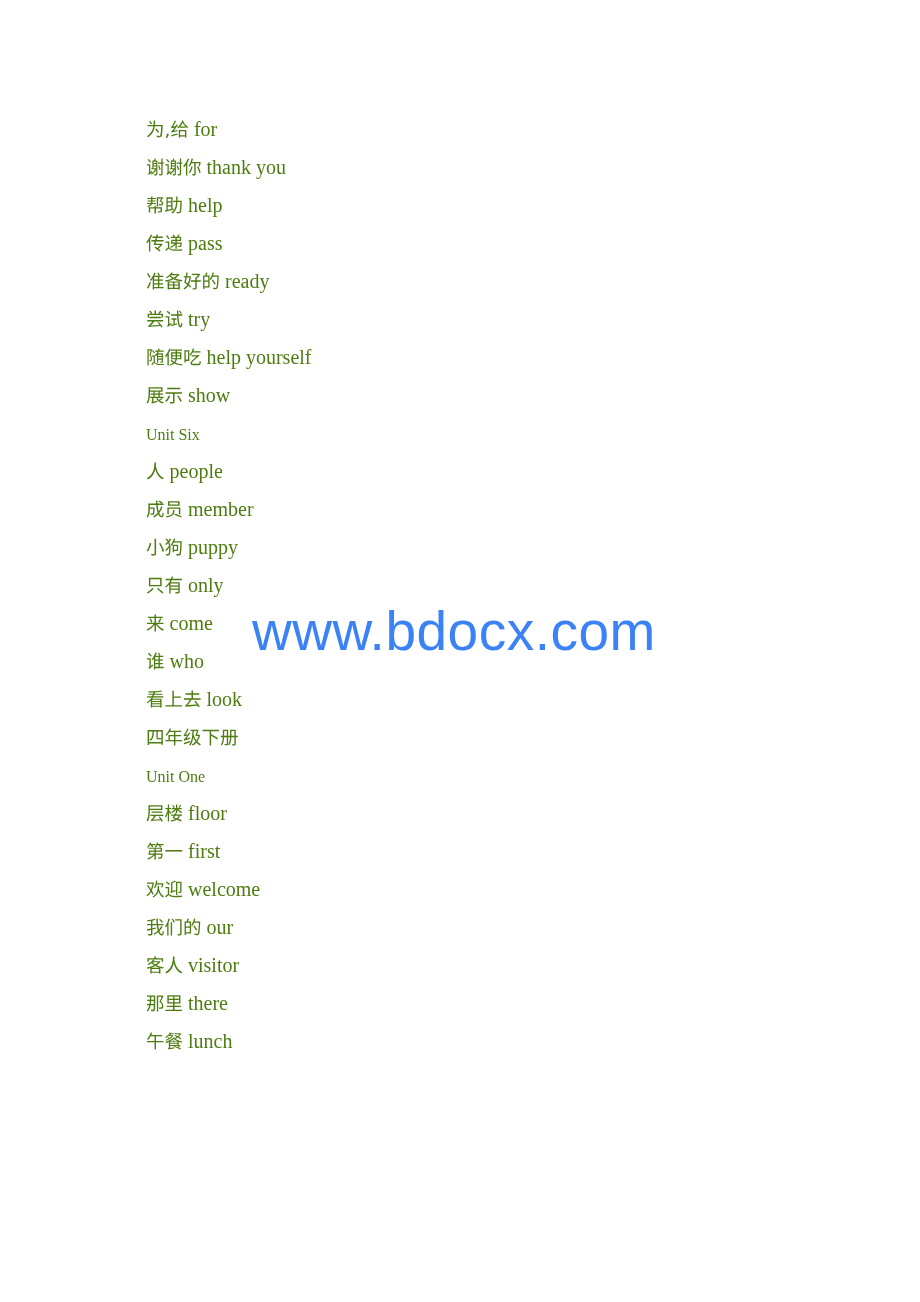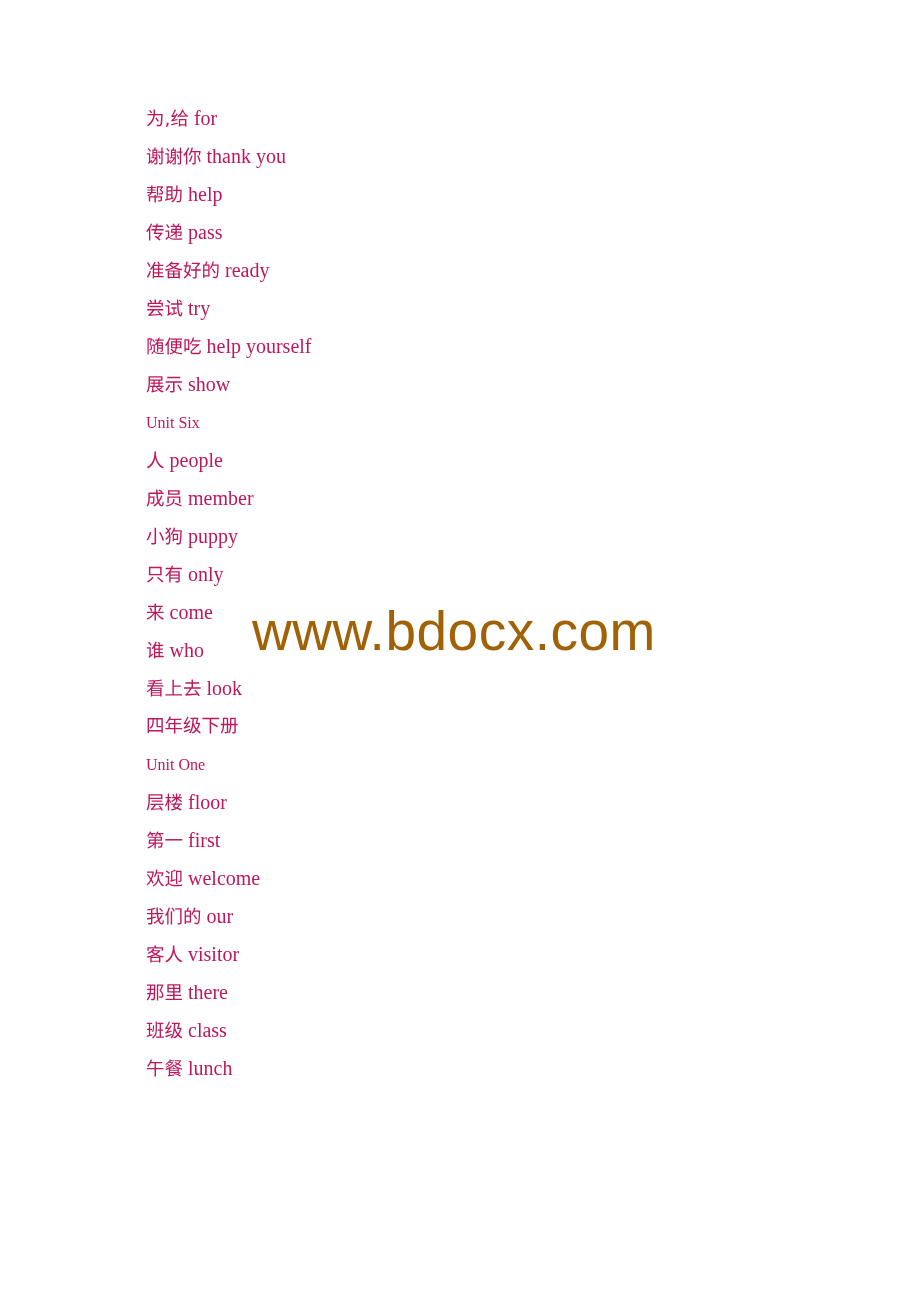--- a/index.html
+++ b/index.html
@@ -47,24 +47,24 @@
   #content {
     position: absolute;
     left: 146px;
     top: 104px;
     right: 40px;
     z-index: 2;
   }
 
   .entry {
     height: 38px;
-    line-height: 28px;
+    line-height: 51px;
     font-size: 19.5px;
     white-space: nowrap;
-    color: #be185d;
+    color: #4d7c0f;
   }
 
   .entry .cn {
     font-family: "DejaVu Sans", "Liberation Sans", sans-serif;
     font-size: 18.5px;
   }
 
   .entry .en {
     font-family: "Liberation Serif", "DejaVu Serif", serif;
     font-size: 20px;
@@ -83,21 +83,21 @@
   .gap {
     display: inline-block;
     width: 5px;
   }
 </style>
 </head>
 <body>
 
 <div id="page" style="background: rgb(255, 255, 255);">
 
-  <div id="watermark" style="color: #a16207;">www.bdocx.com</div>
+  <div id="watermark" style="color: #3b82f6;">www.bdocx.com</div>
 
   <div id="content" style="color: rgb(26, 26, 26);">
       <div class="entry"><span class="cn">为,给</span><span class="gap"></span><span class="en">for</span></div>
       <div class="entry"><span class="cn">谢谢你</span><span class="gap"></span><span class="en">thank you</span></div>
       <div class="entry"><span class="cn">帮助</span><span class="gap"></span><span class="en">help</span></div>
       <div class="entry"><span class="cn">传递</span><span class="gap"></span><span class="en">pass</span></div>
       <div class="entry"><span class="cn">准备好的</span><span class="gap"></span><span class="en">ready</span></div>
       <div class="entry"><span class="cn">尝试</span><span class="gap"></span><span class="en">try</span></div>
       <div class="entry"><span class="cn">随便吃</span><span class="gap"></span><span class="en">help yourself</span></div>
       <div class="entry"><span class="cn">展示</span><span class="gap"></span><span class="en">show</span></div>
@@ -110,17 +110,16 @@
       <div class="entry"><span class="cn">谁</span><span class="gap"></span><span class="en">who</span></div>
       <div class="entry"><span class="cn">看上去</span><span class="gap"></span><span class="en">look</span></div>
       <div class="entry heading-cn"><span class="cn">四年级下册</span></div>
       <div class="entry heading-en"><span class="en">Unit One</span></div>
       <div class="entry"><span class="cn">层楼</span><span class="gap"></span><span class="en">floor</span></div>
       <div class="entry"><span class="cn">第一</span><span class="gap"></span><span class="en">first</span></div>
       <div class="entry"><span class="cn">欢迎</span><span class="gap"></span><span class="en">welcome</span></div>
       <div class="entry"><span class="cn">我们的</span><span class="gap"></span><span class="en">our</span></div>
       <div class="entry"><span class="cn">客人</span><span class="gap"></span><span class="en">visitor</span></div>
       <div class="entry"><span class="cn">那里</span><span class="gap"></span><span class="en">there</span></div>
-      <div class="entry"><span class="cn">班级</span><span class="gap"></span><span class="en">class</span></div>
       <div class="entry"><span class="cn">午餐</span><span class="gap"></span><span class="en">lunch</span></div>
     </div>
 
 </div>
 
 </body></html>

